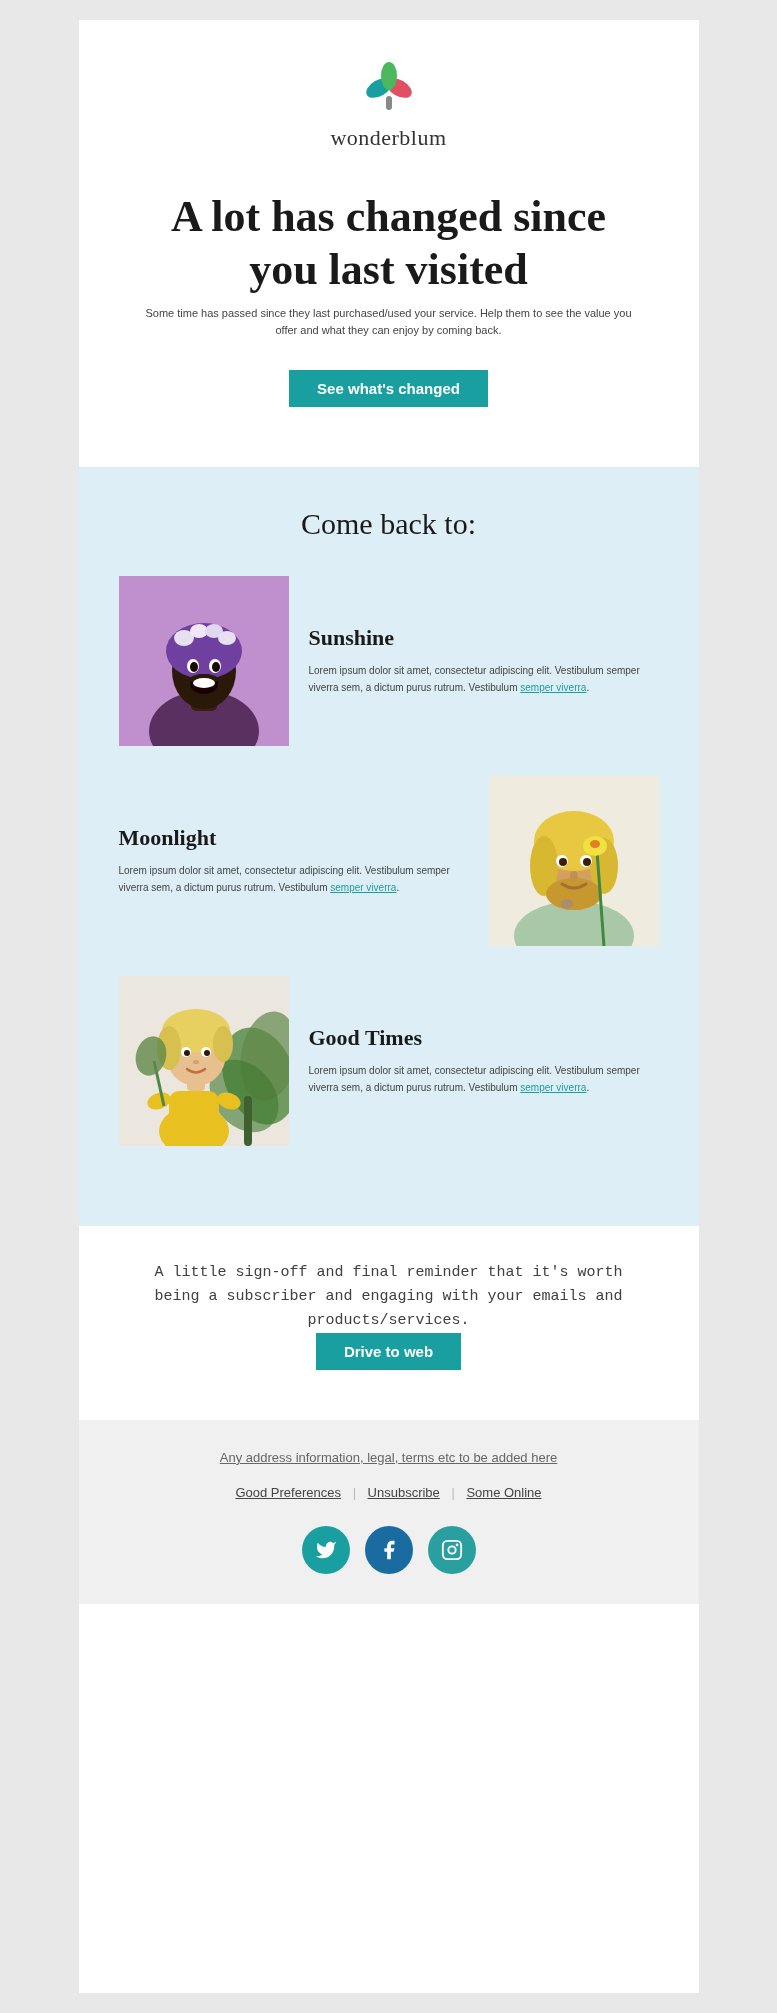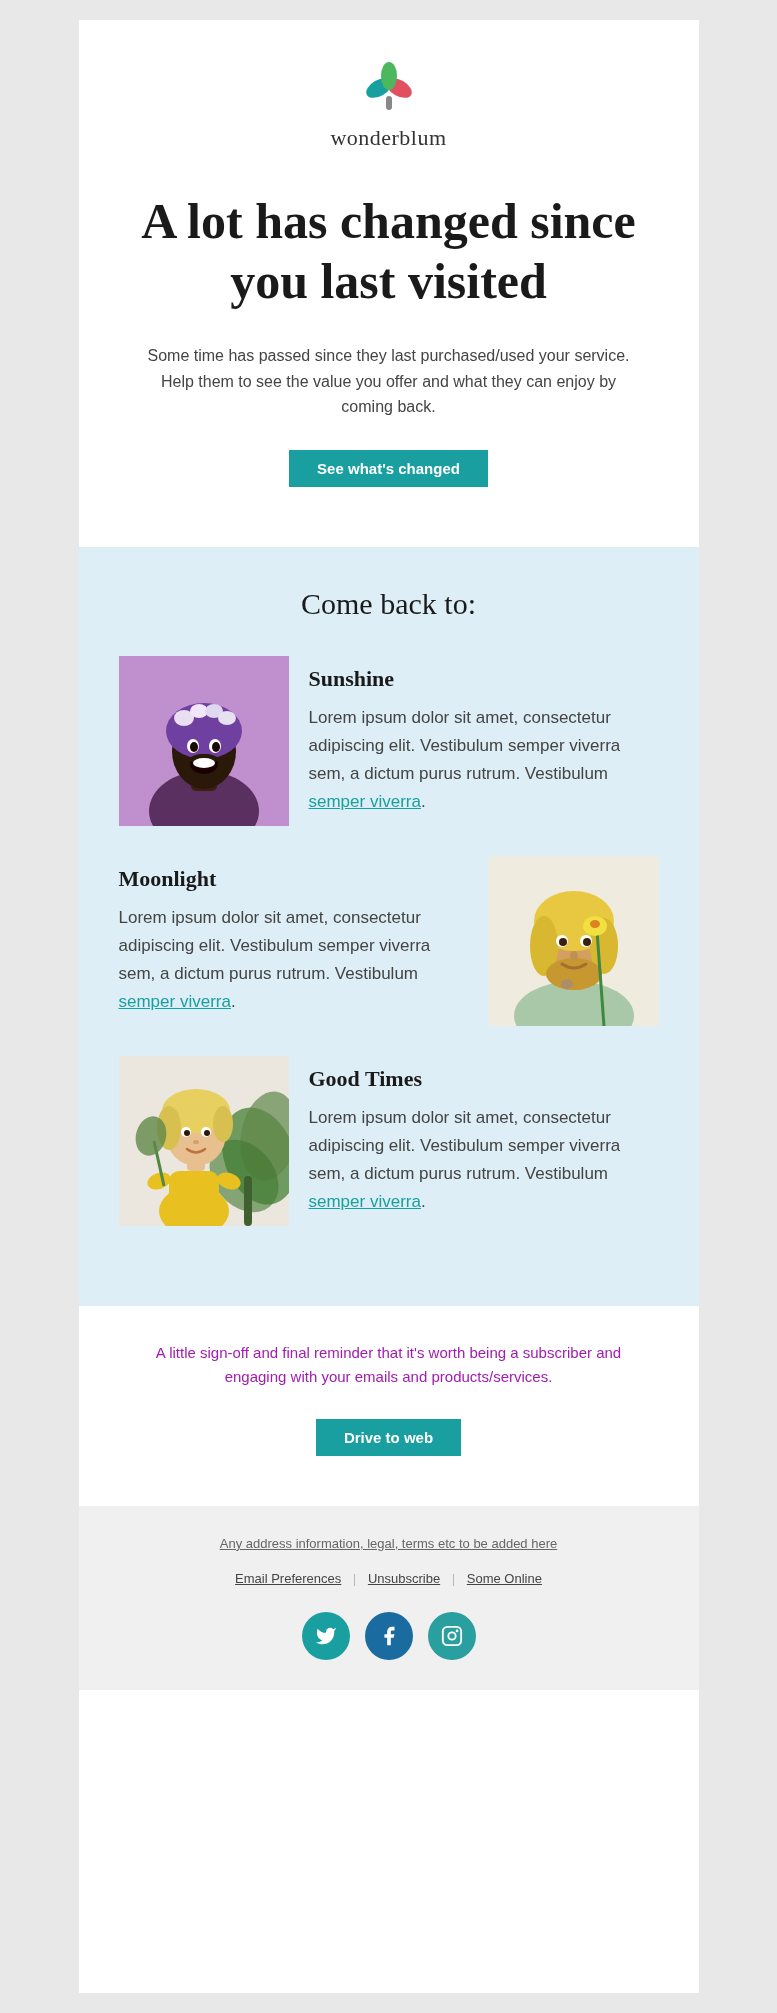--- a/index.html
+++ b/index.html
@@ -33,29 +33,29 @@
       font-weight: normal;
       letter-spacing: 0.5px;
     }
     
     .hero {
       padding: 10px 60px 30px;
       text-align: center;
     }
     .hero-title {
       font-family: Georgia, serif;
-      font-size: 50px;
+      font-size: 44px;
       font-weight: bold;
       color: #1a1a1a;
       line-height: 1.2;
-      margin-bottom: 32px;
+      margin-bottom: 8px;
     }
     .hero-body {
       font-family: Arial, sans-serif;
-      font-size: 16px;
+      font-size: 11px;
       color: #444;
       line-height: 1.6;
       margin-bottom: 30px;
       text-align: center;
     }
     .btn-primary {
       display: inline-block;
       background-color: #1a9fa0;
       color: #fff;
       padding: 10px 28px;
@@ -94,39 +94,38 @@
     }
     .feature-title {
       font-family: Georgia, serif;
       font-size: 22px;
       font-weight: bold;
       color: #1a1a1a;
       margin-bottom: 12px;
     }
     .feature-text {
       font-family: Arial, sans-serif;
-      font-size: 17px;
+      font-size: 10px;
       color: #444;
       line-height: 1.65;
     }
     .feature-link {
       color: #1a9fa0;
       text-decoration: underline;
     }
     
     .signoff {
       padding: 35px 60px 10px;
       text-align: center;
     }
     .signoff-text {
-      font-family: Liberation Sans, sans-serif;
+      font-family: Liberation Mono, monospace;
       font-size: 15px;
-      color: #a21caf;
+      color: #404040;
       line-height: 1.6;
-      margin-bottom: 30px;
     }
     
     .footer {
       background-color: #f0f0f0;
       padding: 30px 40px;
       text-align: center;
       margin-top: 40px;
     }
     .footer-address {
       font-family: Arial, sans-serif;
@@ -363,21 +362,21 @@
   </div>
 
   <div class="signoff">
     <p class="signoff-text">A little sign-off and final reminder that it's worth being a subscriber and engaging with your emails and products/services.</p>
     <button class="btn-primary">Drive to web</button>
   </div>
 
   <div class="footer">
     <p class="footer-address">Any address information, legal, terms etc to be added here</p>
     <div class="footer-links">
-      <a href="#" class="footer-link">Email Preferences</a>
+      <a href="#" class="footer-link">Good Preferences</a>
       <span class="footer-separator">|</span>
       <a href="#" class="footer-link">Unsubscribe</a>
       <span class="footer-separator">|</span>
       <a href="#" class="footer-link">Some Online</a>
     </div>
     <div class="social-icons">
 
       <a href="#" class="social-btn social-twitter">
         <svg class="social-icon-svg" viewBox="0 0 24 24" xmlns="http://www.w3.org/2000/svg">
           <path d="M23 3a10.9 10.9 0 01-3.14 1.53 4.48 4.48 0 00-7.86 3v1A10.66 10.66 0 013 4s-4 9 5 13a11.64 11.64 0 01-7 2c9 5 20 0 20-11.5a4.5 4.5 0 00-.08-.83A7.72 7.72 0 0023 3z"></path>

